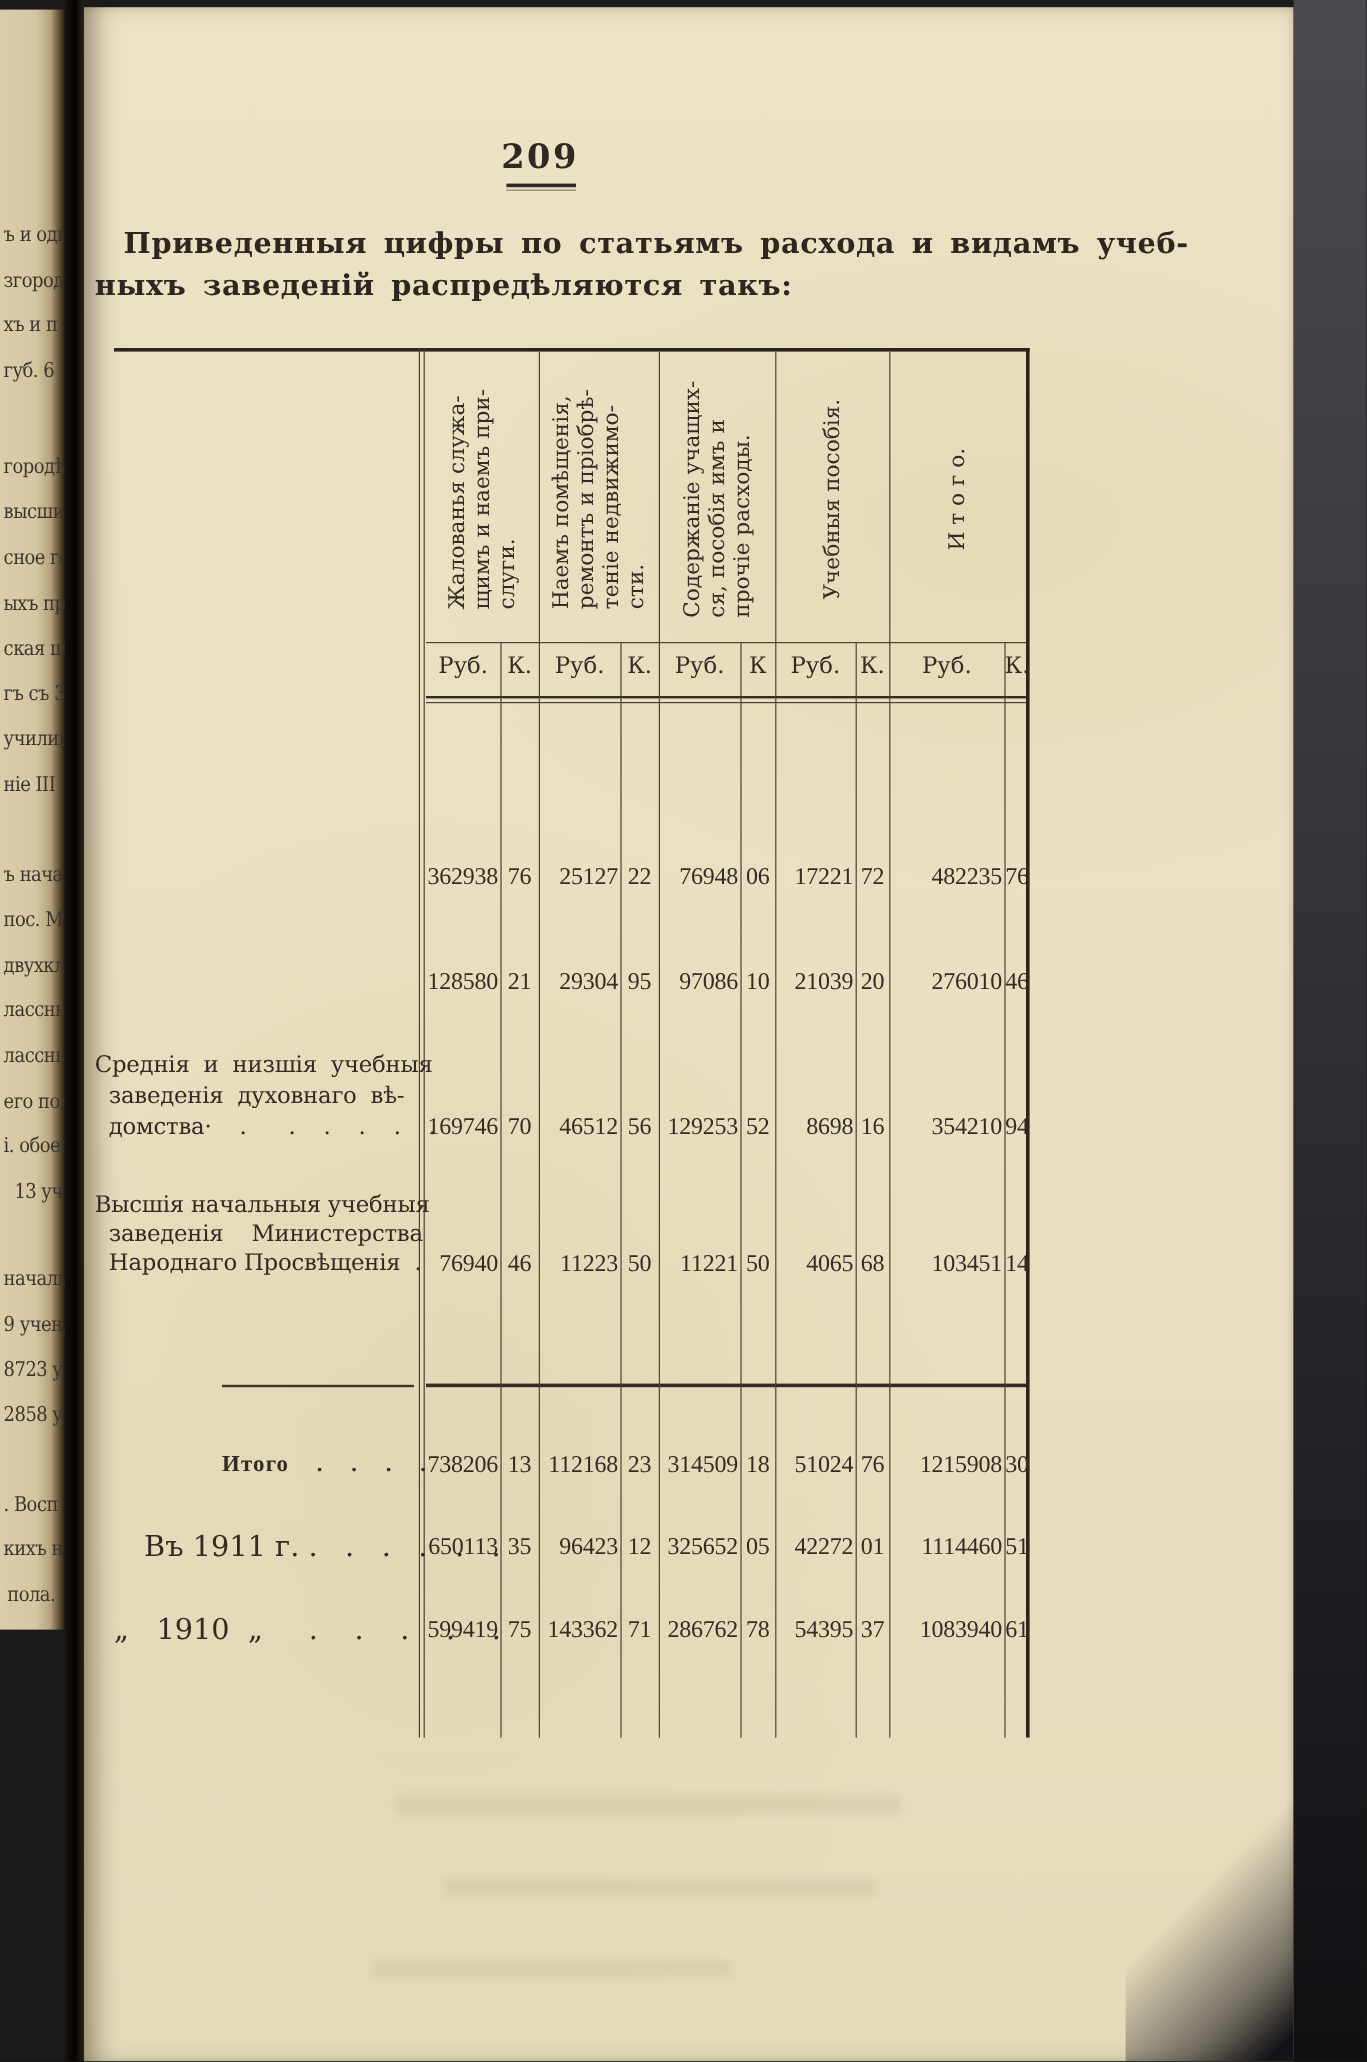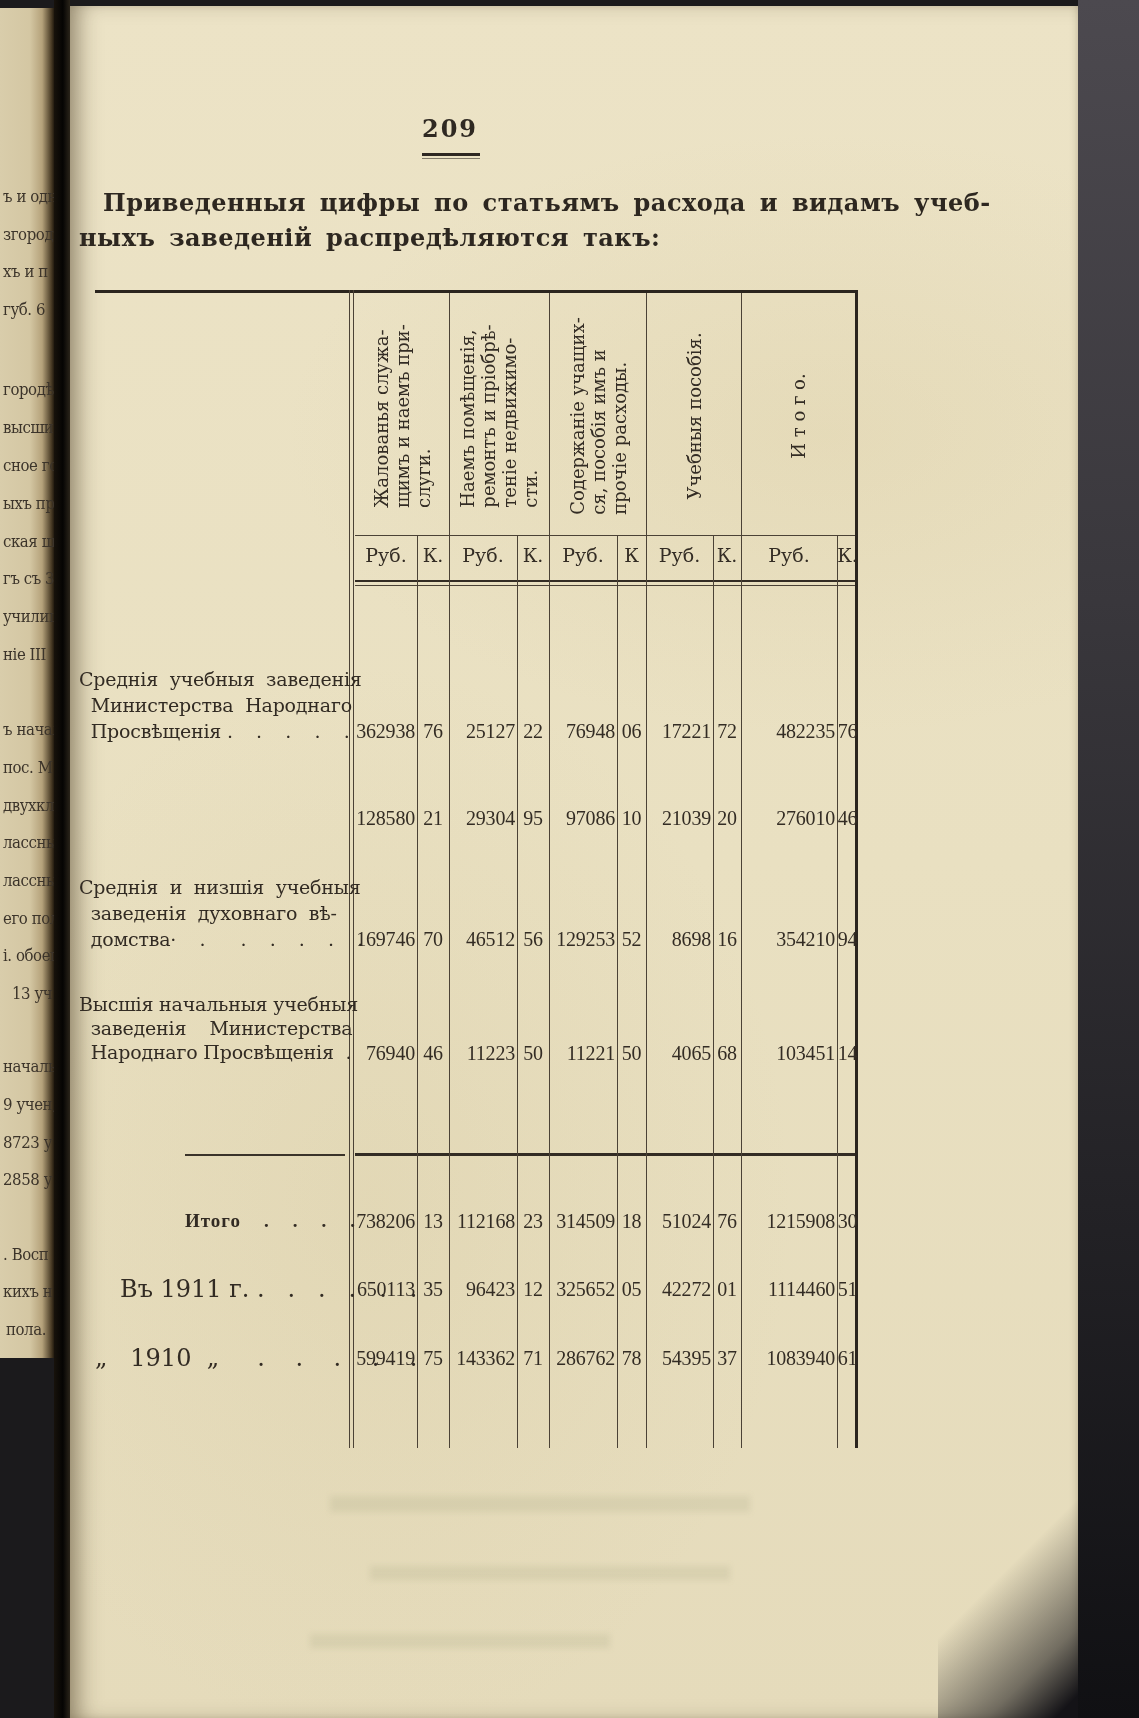--- a/index.html
+++ b/index.html
@@ -22,21 +22,21 @@
       radial-gradient(ellipse 900px 500px at 75% 25%, rgba(212,197,152,.25), transparent 60%),
       radial-gradient(ellipse 700px 900px at 30% 70%, rgba(205,190,145,.20), transparent 60%),
       linear-gradient(180deg,#ece3c6 0%,#e9e0c1 50%,#e5dbbb 100%);
     box-shadow:inset 16px 0 24px -10px rgba(55,40,18,.55), inset -4px 0 10px -5px rgba(55,40,18,.30);}
   .right-void{position:absolute;left:1078px;top:0;width:61px;height:1718px;
     background:linear-gradient(180deg,#4c494f 0%,#39373c 35%,#232226 70%,#101013 100%);}
   .corner-shade{position:absolute;right:0;bottom:0;width:140px;height:240px;
     background:linear-gradient(315deg,#141317 6%,rgba(20,19,23,.55) 24%,rgba(20,19,23,0) 58%);}
 
   .pagenum{position:absolute;left:345px;top:108px;width:70px;text-align:center;
-           font-size:24px;font-weight:bold;letter-spacing:2px;}
+           font-size:28px;font-weight:bold;letter-spacing:2px;}
   .pn-rule1{position:absolute;left:352px;top:147px;width:58px;height:3px;background:#2e2822;}
   .pn-rule2{position:absolute;left:352px;top:152px;width:58px;height:1px;background:rgba(46,40,34,.55);}
 
   .intro{position:absolute;font-size:24px;font-weight:bold;letter-spacing:.5px;
          word-spacing:5px;white-space:nowrap;color:#2d2720;}
   .intro.l1{left:33px;top:182px;}
   .intro.l2{left:9px;top:217px;}
 
   
   .tbl{position:absolute;left:16px;top:284px;width:772px;height:1160px;}
@@ -169,23 +169,20 @@
         <div>Руб.</div>
         <div>К.</div>
         <div>Руб.</div>
         <div>К</div>
         <div>Руб.</div>
         <div>К.</div>
         <div>Руб.</div>
         <div>К.</div>
       </div>
 
-      <div class="rlabel" style="left:-7px;top:376px">Среднія  учебныя  заведенія
-  Министерства  Народнаго
-  Просвѣщенія .    .    .    .    .</div>
       <div class="vals" style="top:428px">
         <div class="rub">362938</div>
         <div class="kop">76</div>
         <div class="rub">25127</div>
         <div class="kop">22</div>
         <div class="rub">76948</div>
         <div class="kop">06</div>
         <div class="rub">17221</div>
         <div class="kop">72</div>
         <div class="rub">482235</div>

